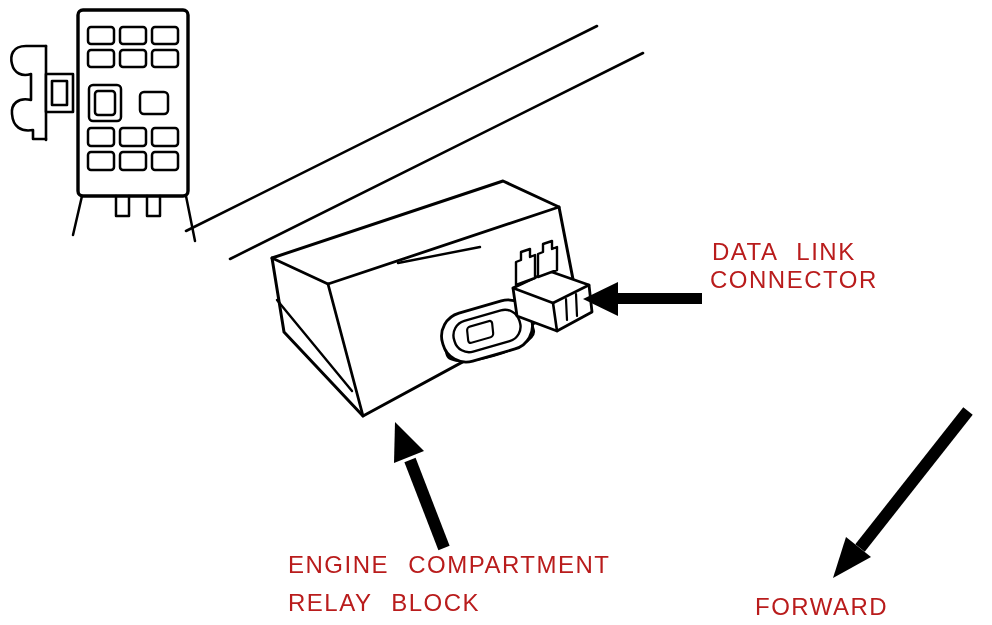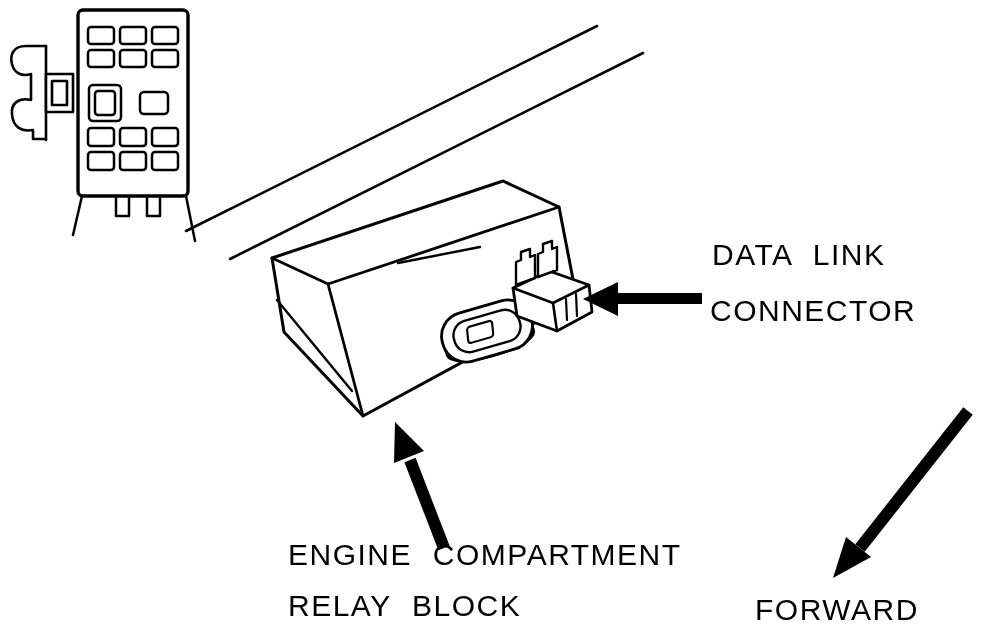--- a/index.html
+++ b/index.html
@@ -17,31 +17,31 @@
     height: 625px;
     background: #ffffff;
   }
   .stage svg {
     position: absolute;
     left: 0;
     top: 0;
   }
   .label {
     position: absolute;
-    color: #000000;
-    font-size: 30px;
+    color: #b91c1c;
+    font-size: 24px;
     letter-spacing: 1.5px;
     word-spacing: 11px;
     white-space: nowrap;
     line-height: 1.0;
     user-select: none;
   }
   .lbl-datalink-1 { left: 712px; top: 240px; }
-  .lbl-datalink-2 { left: 710px; top: 296px; }
-  .lbl-relay-1    { left: 288px; top: 540px; }
+  .lbl-datalink-2 { left: 710px; top: 268px; }
+  .lbl-relay-1    { left: 288px; top: 553px; }
   .lbl-relay-2    { left: 288px; top: 591px; }
   .lbl-forward    { left: 755px; top: 595px; }
 </style>
 </head>
 <body>
 
 <div class="stage">
 
   <svg width="992" height="625" viewBox="0 0 992 625">
 

